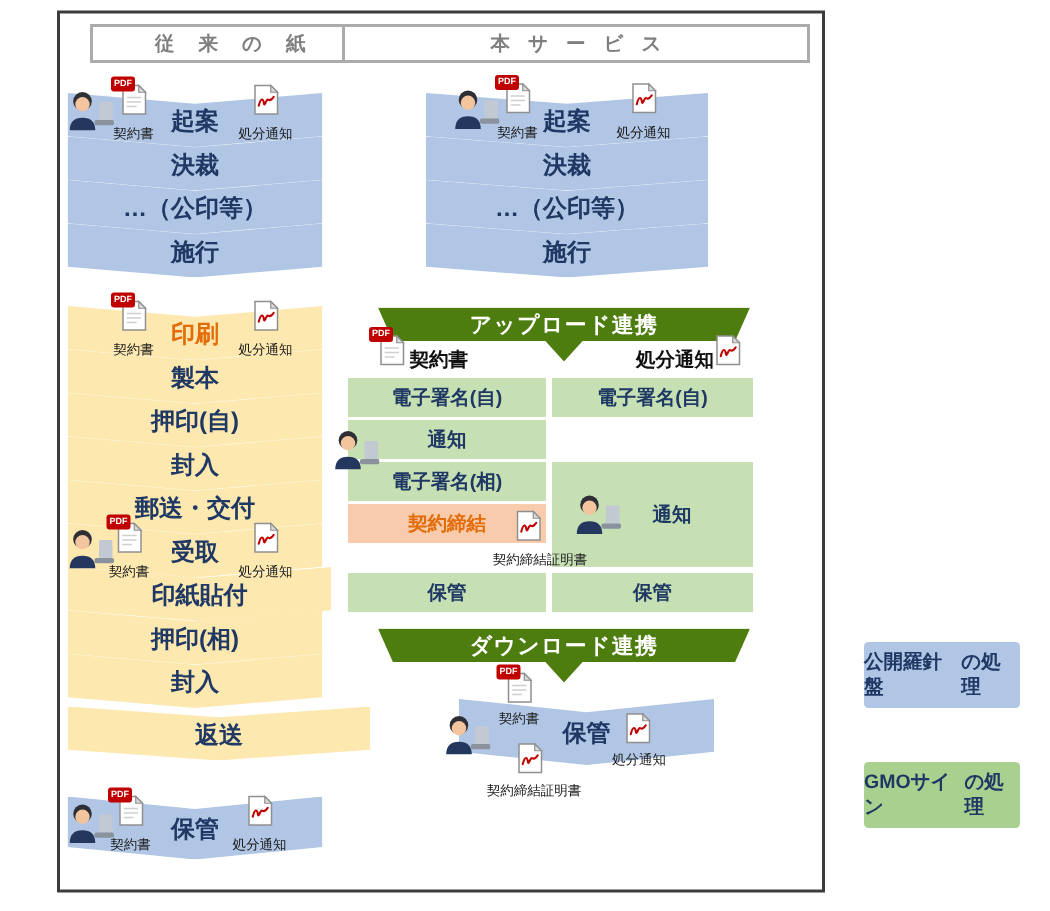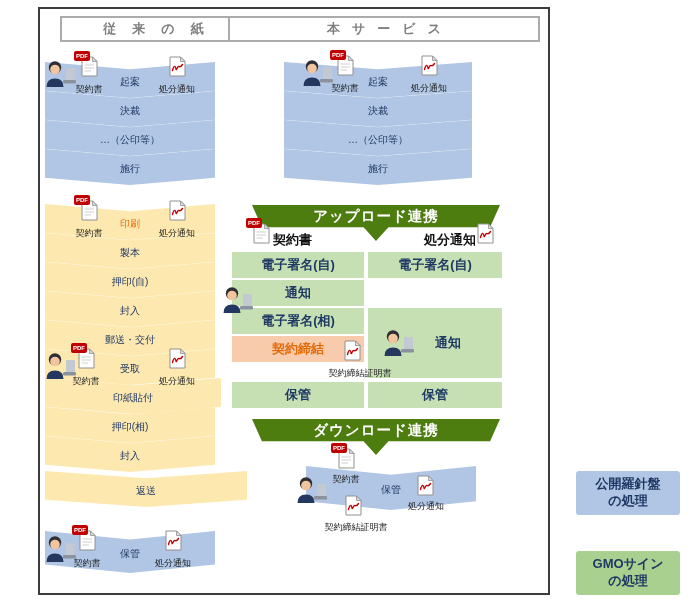--- a/index.html
+++ b/index.html
@@ -10,21 +10,21 @@
   .main-box { position:absolute; left:38px; top:7px; width:512px; height:588px;
     border:2px solid #3c3c3c; background:#fff; box-sizing:border-box; }
 
   .hdr { position:absolute; height:26px; border:2px solid #ababab; box-sizing:border-box;
     color:#7f7f7f; font-weight:bold; font-size:13px; display:flex; align-items:center;
     justify-content:center; background:#fff; z-index:2; }
   .sp16 { letter-spacing:16px; text-indent:16px; }
   .sp12 { letter-spacing:12px; text-indent:12px; }
 
   .chev { position:absolute; display:flex; align-items:center; justify-content:center;
-    font-weight:normal; font-size:10px; color:#1f3864; padding-top:3px; box-sizing:border-box;
+    font-weight:bold; font-size:16px; color:#1f3864; padding-top:3px; box-sizing:border-box;
     clip-path:polygon(0 0,50% 20%,100% 0,100% 80%,50% 100%,0 80%); z-index:1; }
   .blue   { background:#b0c6e4; }
   .yellow { background:#fde9b0; }
   .rect-step { position:absolute; display:flex; align-items:center; justify-content:center;
     font-weight:bold; font-size:13px; color:#1f3864; box-sizing:border-box; z-index:1; }
   .green { background:#c6e0b4; }
   .peach { background:#f8cbad; }
   .orange-text { color:#e36c09; }
 
   .banner { position:absolute; background:#4d7c0f; color:#fff; font-weight:bold;
@@ -36,22 +36,22 @@
   .person svg { width:100%; height:100%; display:block; }
   .doc { position:absolute; width:17px; height:21px; z-index:6; }
   .doc svg { width:100%; height:100%; display:block; overflow:visible; }
   .pdf-badge { position:absolute; top:-5px; left:-7px; background:#c00000; color:#fff;
     font-size:6px; font-weight:bold; line-height:1; padding:2px 2px; border-radius:2px; z-index:7; }
   .ic-label { position:absolute; font-size:9px; color:#1a1a1a; text-align:center;
     white-space:nowrap; z-index:6; }
   .col-title { position:absolute; font-weight:bold; font-size:13px; color:#111; z-index:4; }
 
   .legend-box { position:absolute; left:576px; width:104px; height:44px; border-radius:3px;
-    display:flex; flex-direction:column; align-items:center; justify-content:center;
-    font-weight:bold; font-size:13px; color:#1f3864; line-height:1.3; z-index:2;margin-top:43px; }
+    display:flex; flex-direction:row; align-items:center; justify-content:center;
+    font-weight:bold; font-size:13px; color:#1f3864; line-height:1.3; z-index:2; }
   .legend-blue  { top:428px; background:#b0c6e4; }
   .legend-green { top:508px; background:#a9d08e; }
 </style>
 </head>
 <body>
 
 <svg width="0" height="0" style="position:absolute">
   <defs>
     <g id="sym-person">
       <rect x="24" y="9" width="9" height="12" rx="1" fill="#c3c9d2"></rect>

